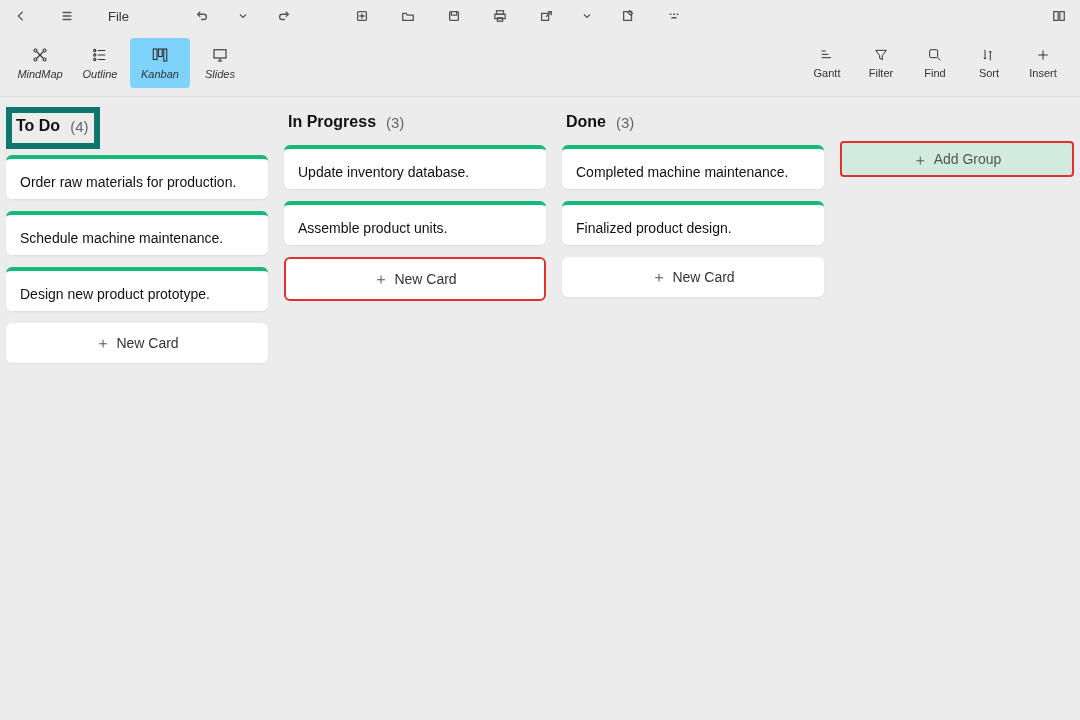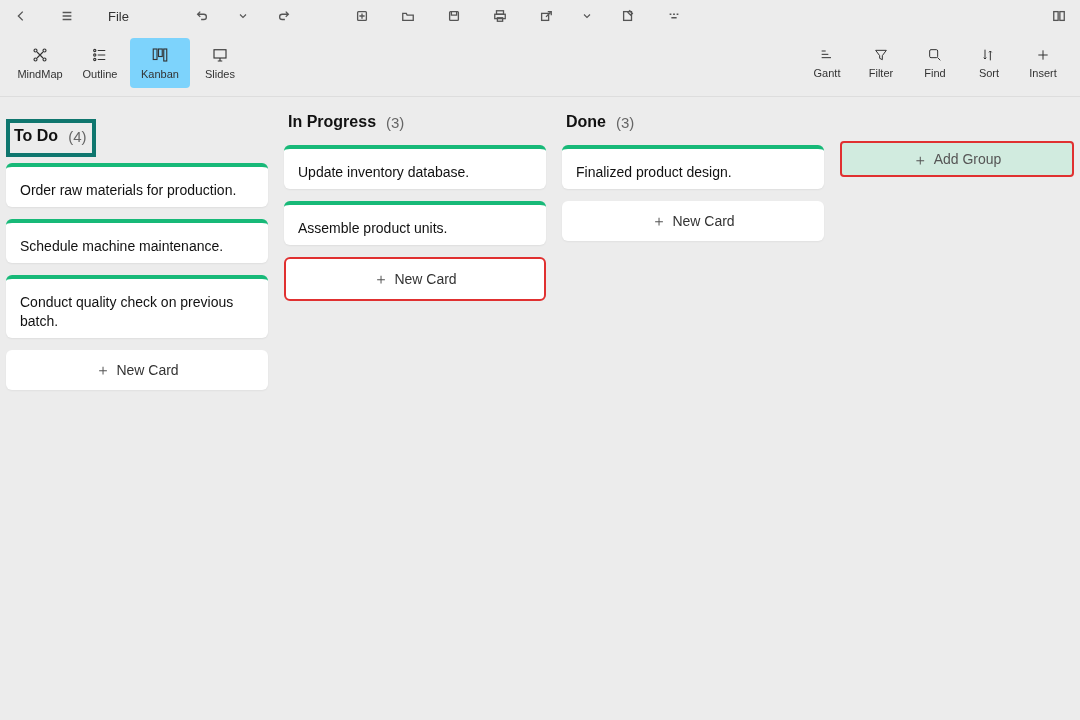--- a/index.html
+++ b/index.html
@@ -55,20 +55,21 @@
     display: flex;
     flex-direction: column;
     align-items: center;
     justify-content: center;
     width: 60px;
     height: 50px;
     font-size: 11px;
     color: #333;
     border-radius: 4px;
     cursor: pointer;
+    font-style: italic;
   }
   .view-btn.active {
     background: #7dd3fc;
   }
   .view-btn svg { width: 18px; height: 18px; stroke: #333; fill: none; stroke-width: 1.5; margin-bottom: 4px; }
   .toolbar .grow { flex: 1; }
   .tool-group {
     display: flex;
     gap: 0;
     align-items: center;
@@ -108,25 +109,24 @@
   .col-title {
     font-size: 16px;
     font-weight: 700;
     color: #111;
   }
   .col-count {
     font-size: 15px;
     color: #666;
   }
   .col-header.hl {
-    border: 4px solid #0f766e;
+    border: 6px solid #0f766e;
     padding: 4px 6px 8px 4px;
     margin-bottom: 6px;
     display: inline-flex;
-    margin-top: 12px;
   }
   .card {
     background: #fff;
     border-radius: 6px;
     margin-bottom: 12px;
     box-shadow: 0 1px 2px rgba(0,0,0,0.06);
     overflow: hidden;
     border-top: 4px solid #17b978;
   }
   .card-body {
@@ -338,21 +338,21 @@
 
 <div class="board">
   <div id="columns-mount" style="display: contents;"><div class="column"><div class="col-header hl">
           <span class="col-title">To Do</span>
           <span class="col-count">(4)</span>
         </div><div class="card">
           <div class="card-body">Order raw materials for production.</div>
         </div><div class="card">
           <div class="card-body">Schedule machine maintenance.</div>
         </div><div class="card">
-          <div class="card-body">Conduct quality check on previous batch.</div>
+          <div class="card-body">Design new product prototype.</div>
         </div><div class="new-card">
           <span class="plus">＋</span>
           <span>New Card</span>
         </div></div><div class="column">
         <div class="col-header">
           <span class="col-title">In Progress</span>
           <span class="col-count">(3)</span>
         </div>
         <div class="card">
           <div class="card-body">Update inventory database.</div>
@@ -363,20 +363,23 @@
         <div class="new-card hl">
           <span class="plus">＋</span>
           <span>New Card</span>
         </div>
       </div><div class="column">
         <div class="col-header">
           <span class="col-title">Done</span>
           <span class="col-count">(3)</span>
         </div>
         <div class="card">
+          <div class="card-body">Completed machine maintenance.</div>
+        </div>
+        <div class="card">
           <div class="card-body">Finalized product design.</div>
         </div>
         <div class="new-card">
           <span class="plus">＋</span>
           <span>New Card</span>
         </div>
       </div></div>
   <div class="add-group">
     <span class="plus">＋</span>
     <span>Add Group</span>

